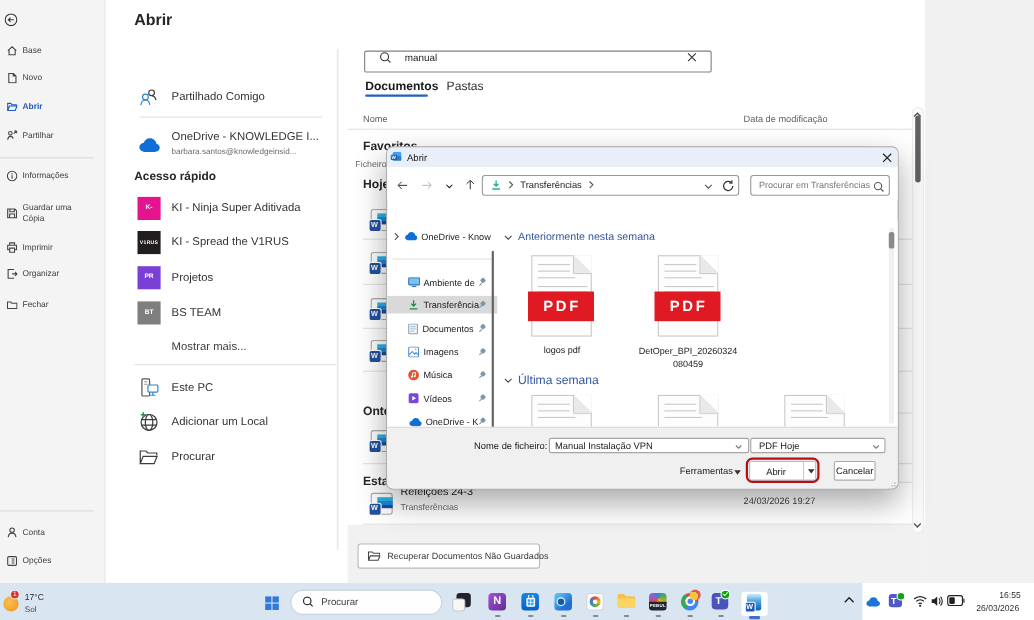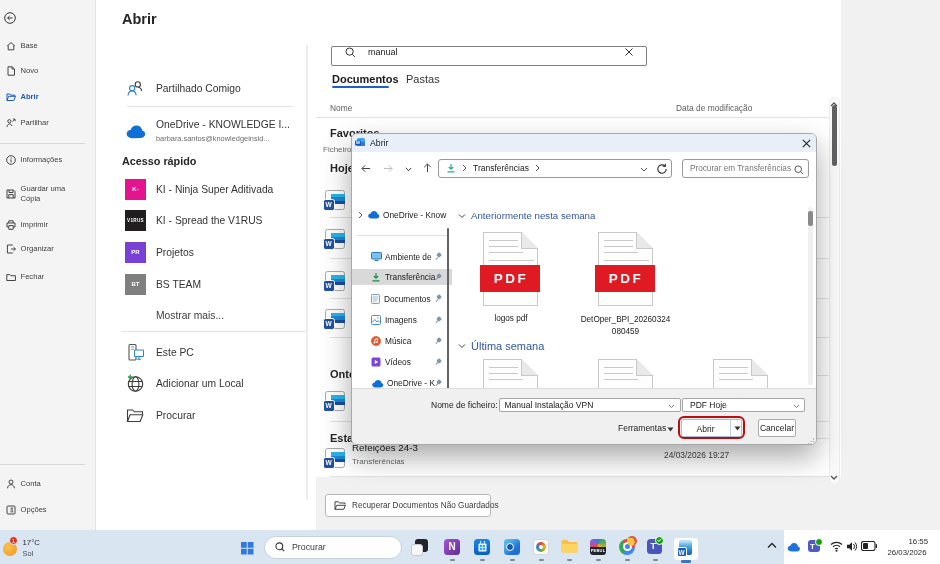--- a/index.html
+++ b/index.html
@@ -2,21 +2,21 @@
 <html><head><meta charset="utf-8"><style>
 *{margin:0;padding:0;box-sizing:border-box;font-family:"Liberation Sans",sans-serif}
 body{width:940px;height:564px;position:relative;overflow:hidden;background:#fff}
 .a{position:absolute}
 .tx{white-space:nowrap;color:#262626}
 svg{display:block}
 .sbi{position:absolute;left:6px;display:flex;align-items:center;gap:4.5px;height:13px;font-size:7.6px;color:#404040;line-height:1.3}
 .mrow{position:absolute;left:29px;display:flex;align-items:center;gap:10px;height:22px;font-size:10.3px;color:#333;white-space:nowrap}
 .qicon{width:21px;height:21px;display:flex;align-items:center;justify-content:center;color:#fff;font-size:6px;font-weight:bold;flex:none}
 .sep{position:absolute;height:1px;background:#e2e2e2}
-.wrow{position:absolute;left:6px;display:flex;align-items:flex-end}
+.wrow{position:absolute;left:18px;display:flex;align-items:flex-end}
 .wic{width:20px;height:20px;flex:none;position:relative;margin-left:3px;background:#fdfdfc;border:1px solid #a9a9a9;border-radius:2.5px}
 .wic::before{content:"";position:absolute;left:4.5px;top:3px;width:14px;height:10px;background:linear-gradient(180deg,#2ab2e8 0 35%,#1b88d8 35% 72%,#1a4fa0 72% 100%)}
 .wic::after{content:"W";position:absolute;left:-3.5px;bottom:-1.5px;width:10px;height:10px;background:#24519e;border:1px solid #fff;border-radius:2.5px;color:#fff;font-size:6.6px;font-weight:bold;display:flex;align-items:center;justify-content:center}
 .trow{position:absolute;left:0;width:101px;height:16px;display:flex;align-items:center}
 .pin{position:absolute;left:83px;width:7px;height:7px}
 .pin::before{content:"";position:absolute;left:2.4px;top:0.4px;width:4.2px;height:4.2px;background:#7d96a8;border-radius:1px;transform:rotate(45deg)}
 .pin::after{content:"";position:absolute;left:0.4px;top:4.8px;width:3.4px;height:1.2px;background:#7d96a8;transform:rotate(135deg)}
 .pdf{position:absolute;width:55px;height:74px;background:#fdfdfd;border:1px solid #c9c9c9}
 .pdf::before{content:"";position:absolute;right:-1px;top:-1px;width:0;height:0;border-left:16px solid #e9e9e9;border-top:16px solid #fff;filter:drop-shadow(-1px 1px 0 #c9c9c9)}
 .pdf::after{content:"PDF";position:absolute;left:-4px;top:32px;width:60px;height:27px;background:#e01a22;color:#fff;font-weight:bold;font-size:13.5px;letter-spacing:2.5px;text-align:center;line-height:27px;text-indent:2px}

